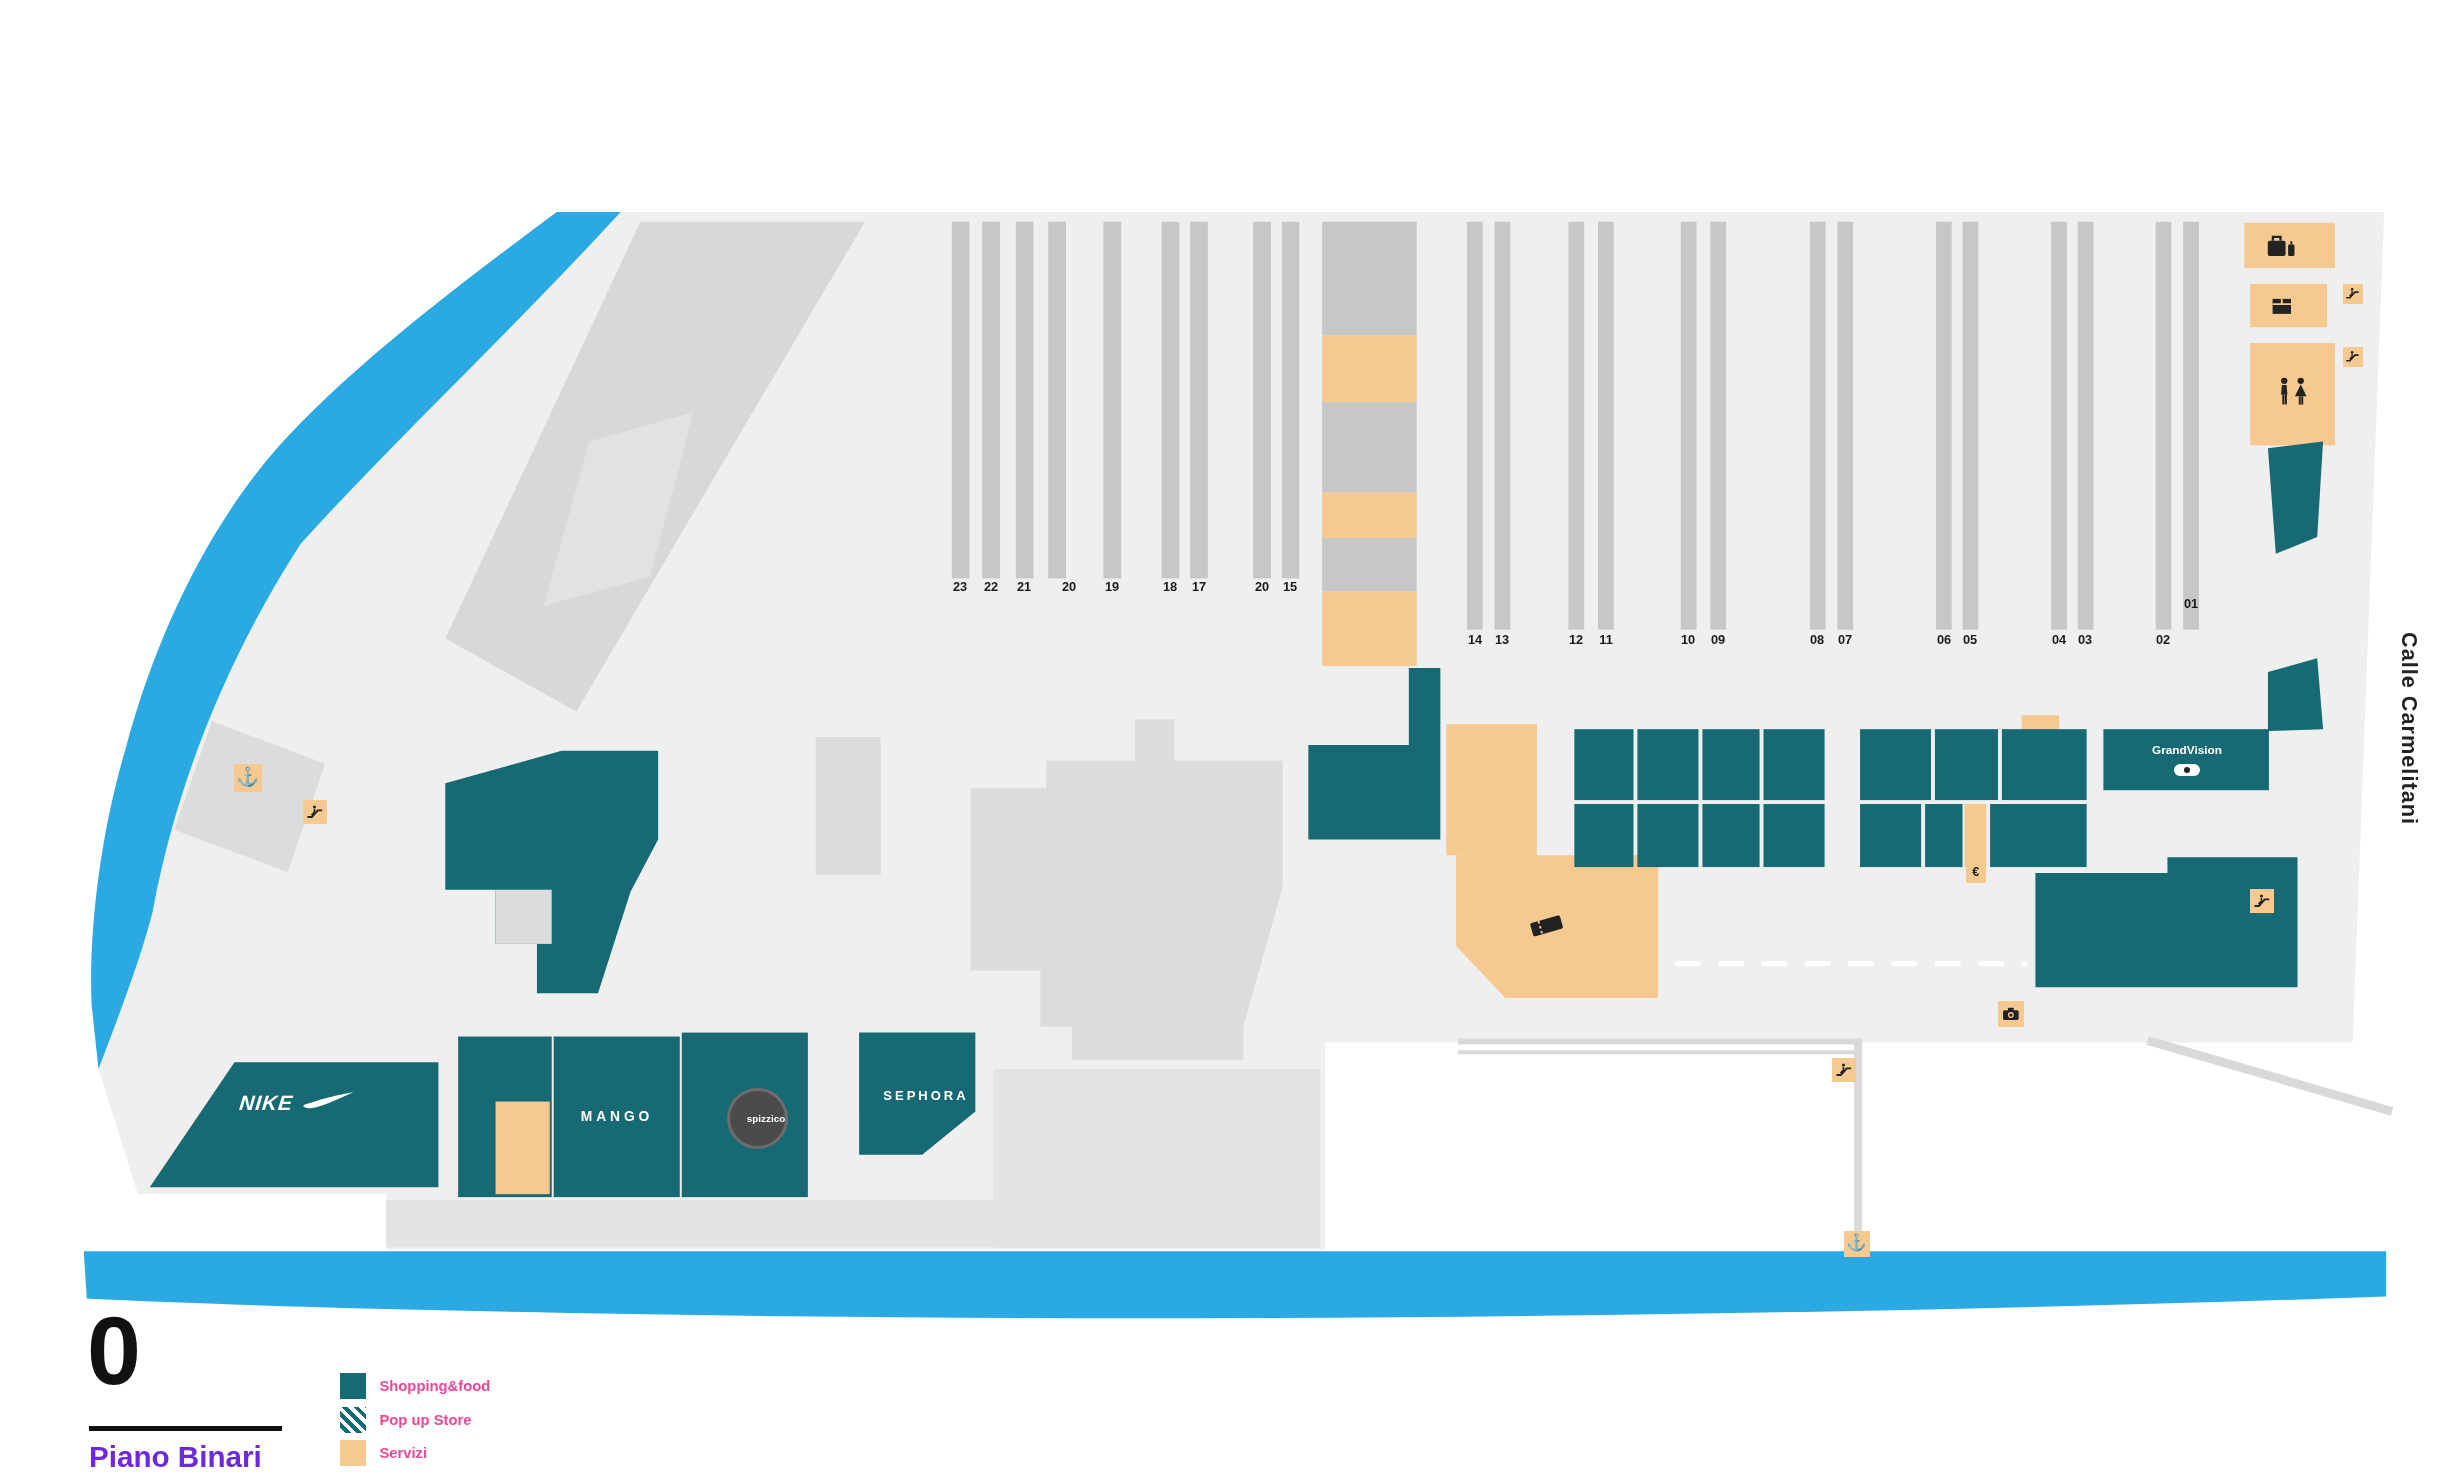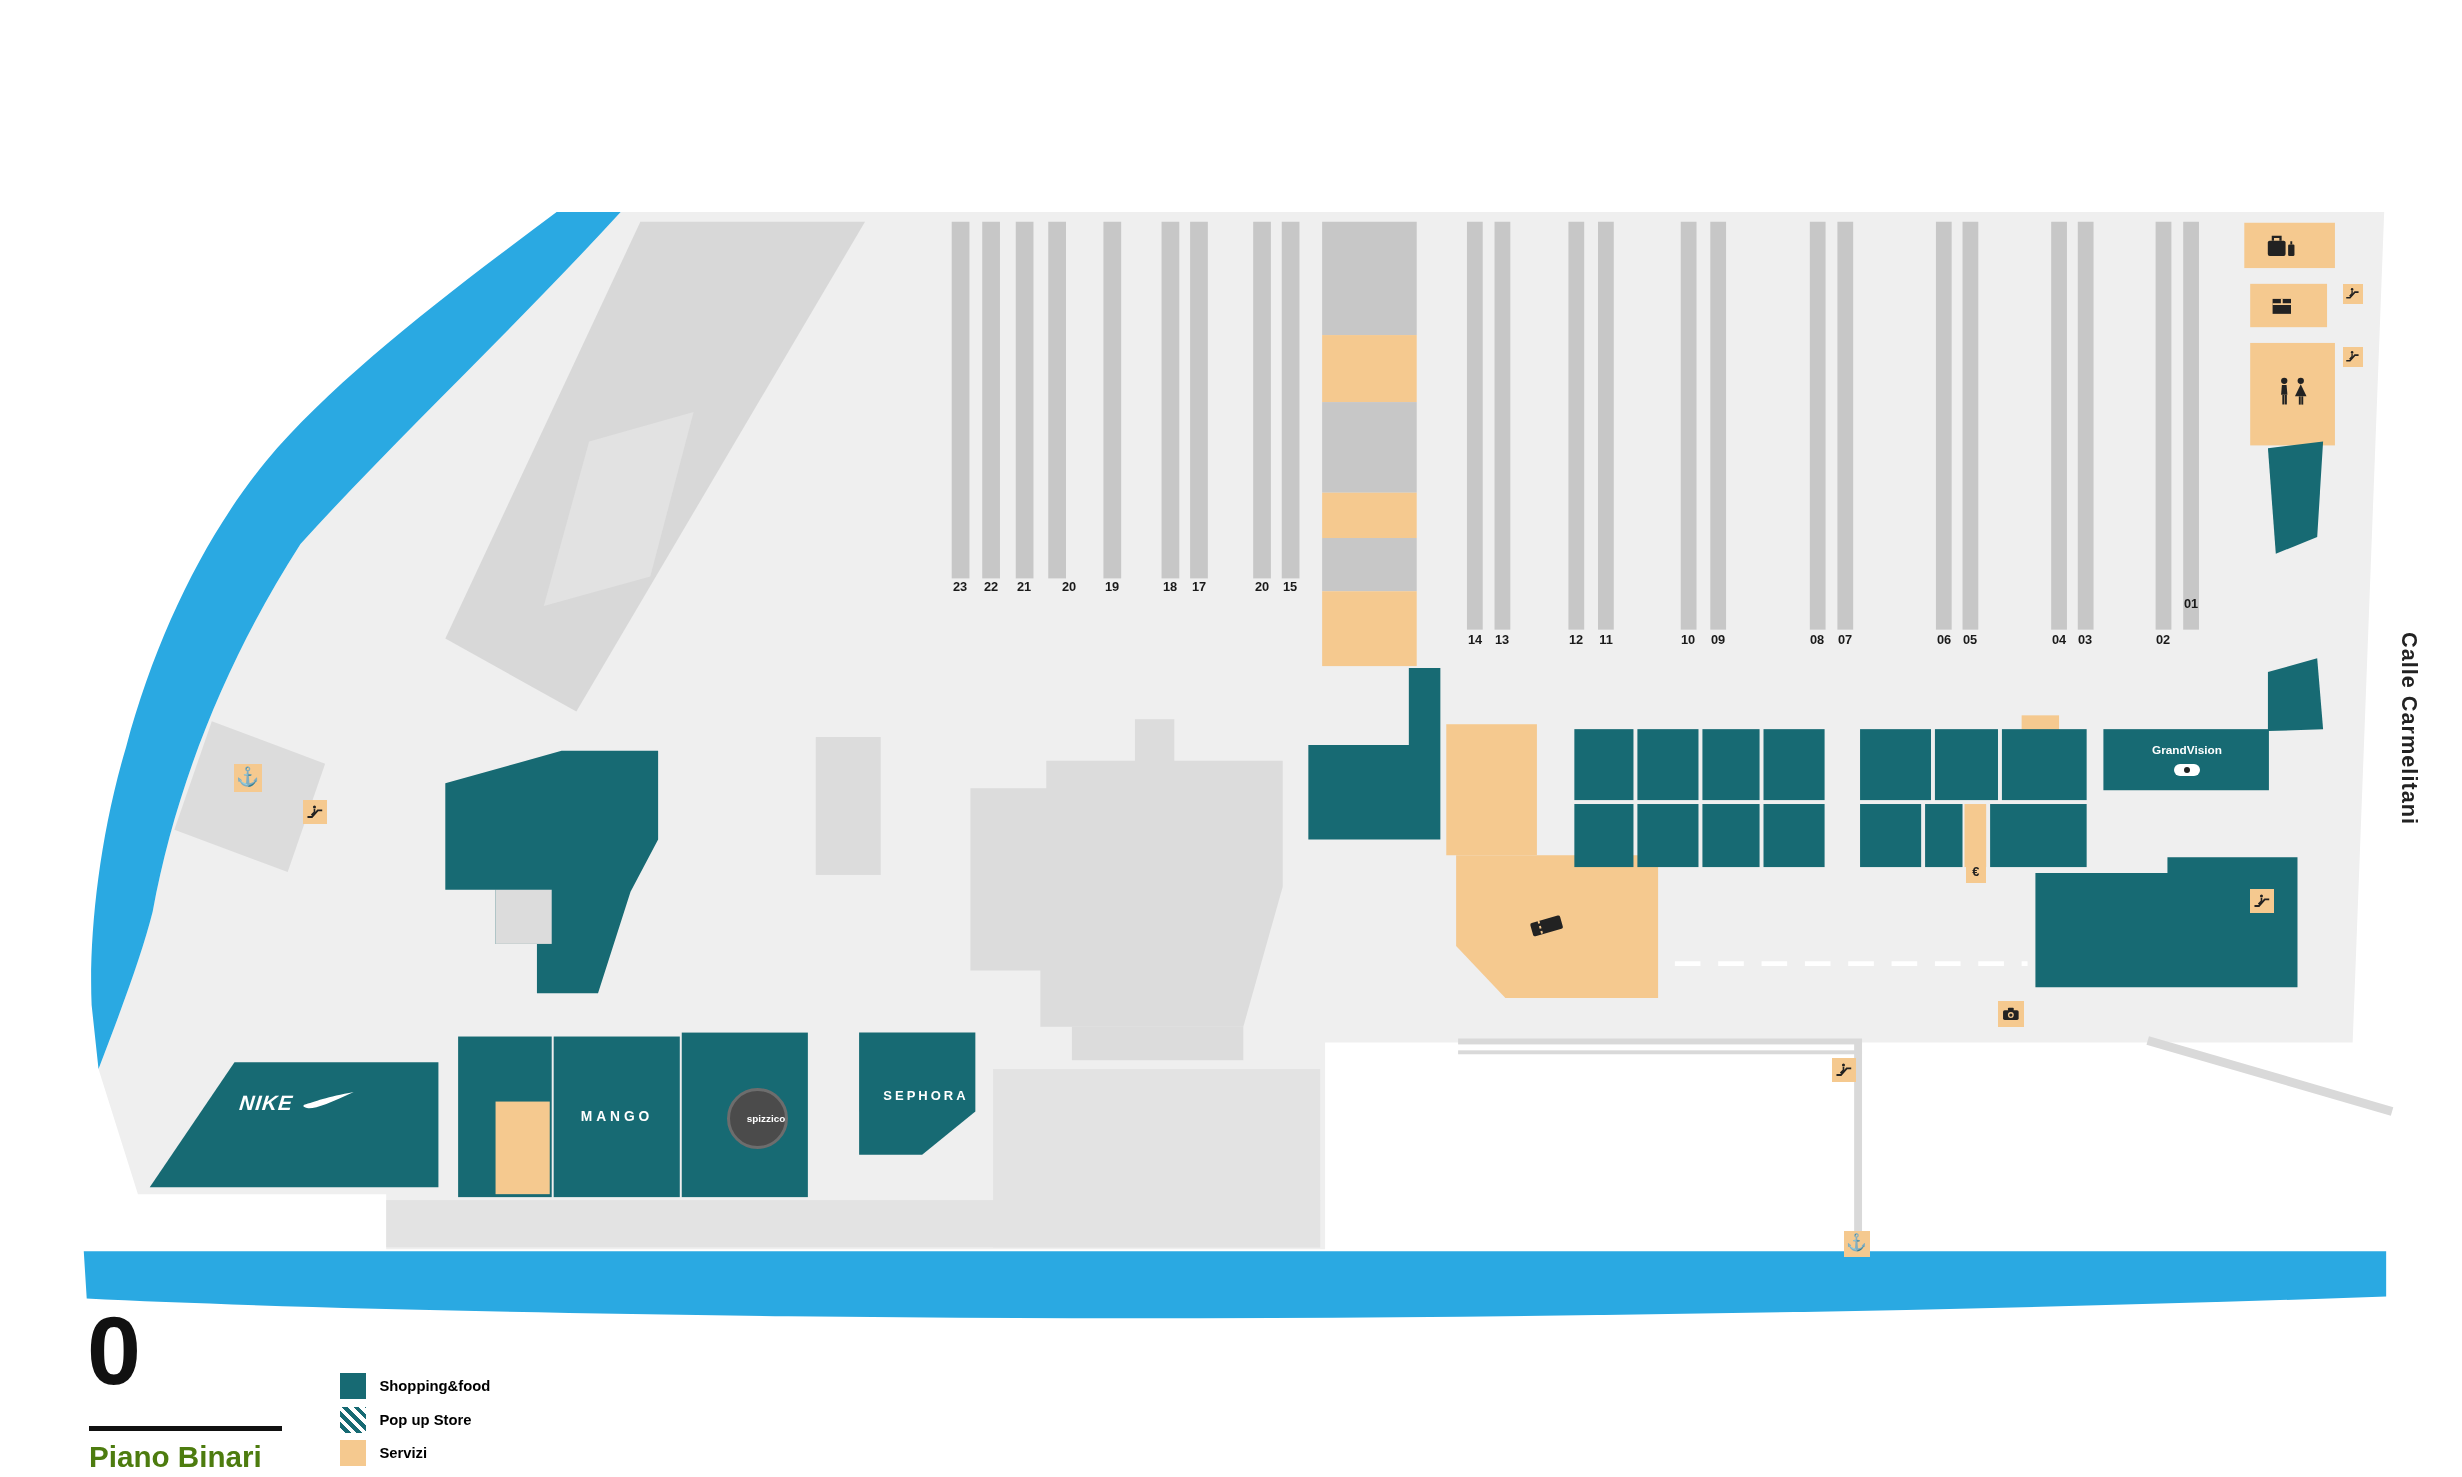--- a/index.html
+++ b/index.html
@@ -26,27 +26,27 @@
   .spz-circle{position:absolute;left:727px;top:1088px;width:55px;height:55px;border-radius:50%;
     background:#4b4b4b;border:3px solid #6d6d6d;display:flex;align-items:center;justify-content:center;}
   .spz-circle span{color:#fff;font-size:9.9px;font-weight:bold;margin-left:17px;}
   .gv{position:absolute;left:2108px;top:731px;width:158px;height:57px;display:flex;align-items:center;justify-content:center;gap:6.9px;flex-direction:column;}
   .gv span.txt{color:#fff;font-weight:bold;font-size:11.8px;}
   .gv-pill{width:25.6px;height:11.8px;background:#fff;border-radius:6.9px;display:flex;align-items:center;justify-content:center;}
   .gv-dot{width:5.9px;height:5.9px;background:#222;border-radius:50%;}
   .street{position:absolute;left:2396px;top:632px;writing-mode:vertical-rl;font-size:21.7px;font-weight:bold;color:#222;letter-spacing:1px;}
   .floor-num{position:absolute;left:87px;top:1302px;font-size:97px;font-weight:800;color:#111;line-height:1;}
   .floor-line{position:absolute;left:89px;top:1426px;width:193px;height:4.9px;background:#111;}
-  .floor-name{position:absolute;left:89px;top:1440px;font-size:29.6px;font-weight:800;color:#4d7c0f;}
+  .floor-name{position:absolute;left:89px;top:1440px;font-size:29.6px;font-weight:800;color:#6d28d9;}
   .legend-row{position:absolute;display:flex;align-items:center;gap:13.8px;}
   .legend-sq{width:25.6px;height:25.6px;flex:0 0 auto;}
   .legend-sq.shopping{background:var(--teal);}
   .legend-sq.popup{background:repeating-linear-gradient(45deg,#fff 0 3.9px,var(--teal) 3.9px 7.9px);}
   .legend-sq.servizi{background:var(--tan);}
-  .legend-row b{font-size:14.8px;color:#000000;}
+  .legend-row b{font-size:14.8px;color:#ec4899;}
 </style>
 </head>
 <body>
 
 <div id="stage">
 
   <svg id="base" width="2463" height="1478" viewBox="0 0 2500 1500">
     <defs>
       <symbol id="sym-esc" viewBox="0 0 24 24">
         <path d="M2 19 h6 l8 -9 h6" fill="none" stroke="#222" stroke-width="2.6"></path>

